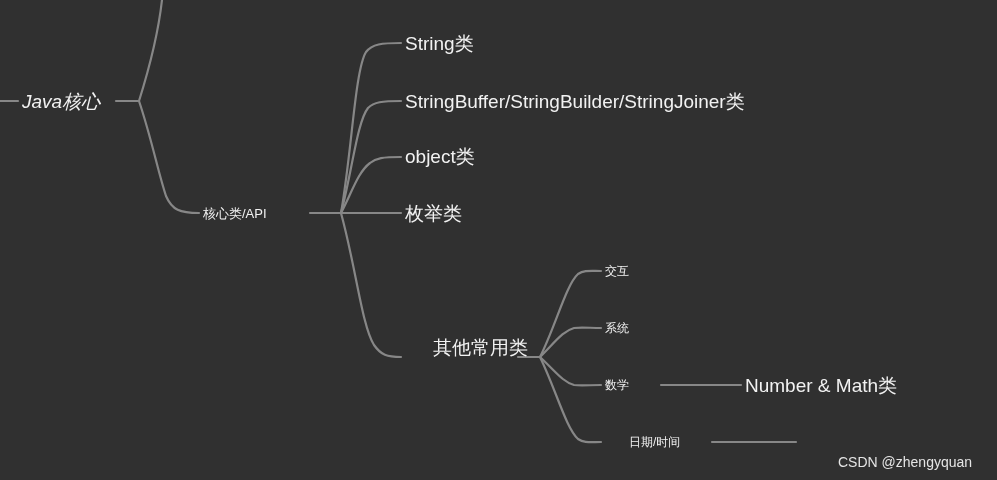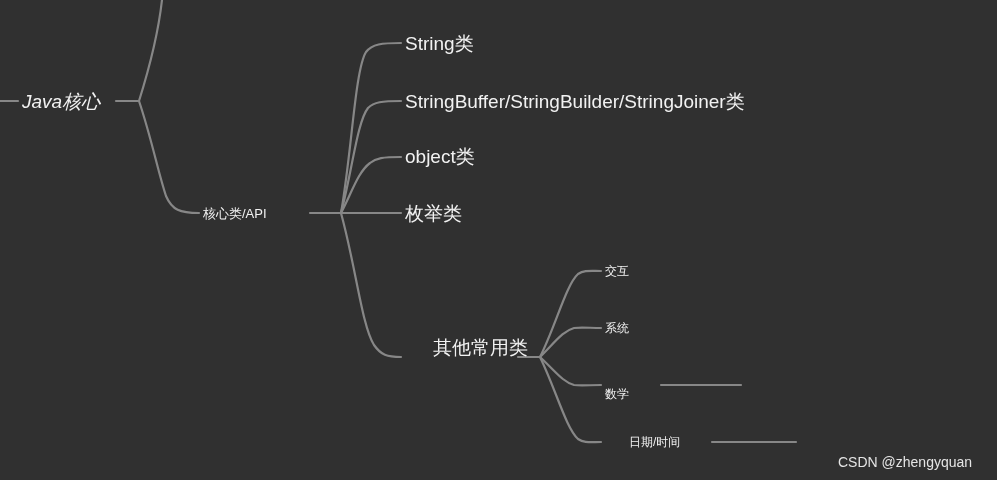--- a/index.html
+++ b/index.html
@@ -101,21 +101,22 @@
   <div class="node node-l2" style="left:405px; top:156px;">object类</div>
 
   <div class="node node-l2" style="left:405px; top:213px;">枚举类</div>
 
   <div class="node node-l2" style="left:405px; top:347px;margin-left:28px;">其他常用类</div>
 
   <div class="node node-l3" style="left:605px; top:271px;">交互</div>
 
   <div class="node node-l3" style="left:605px; top:328px;">系统</div>
 
-  <div class="node node-l3" style="left:605px; top:385px;margin-top:9px;">数学</div>
+  <div class="node node-l3" style="left:605px; top:385px;">数学</div>
 
   <div class="node node-l3" style="left:605px; top:442px;margin-left:24px;">日期/时间</div>
 
+  <div class="node node-l4" style="left:745px; top:385px;">Number &amp; Math类</div>
 
 
   <div id="watermark" style="left:838px; top:455px;">CSDN @zhengyquan</div>
 
 </div>
 
 </body></html>

